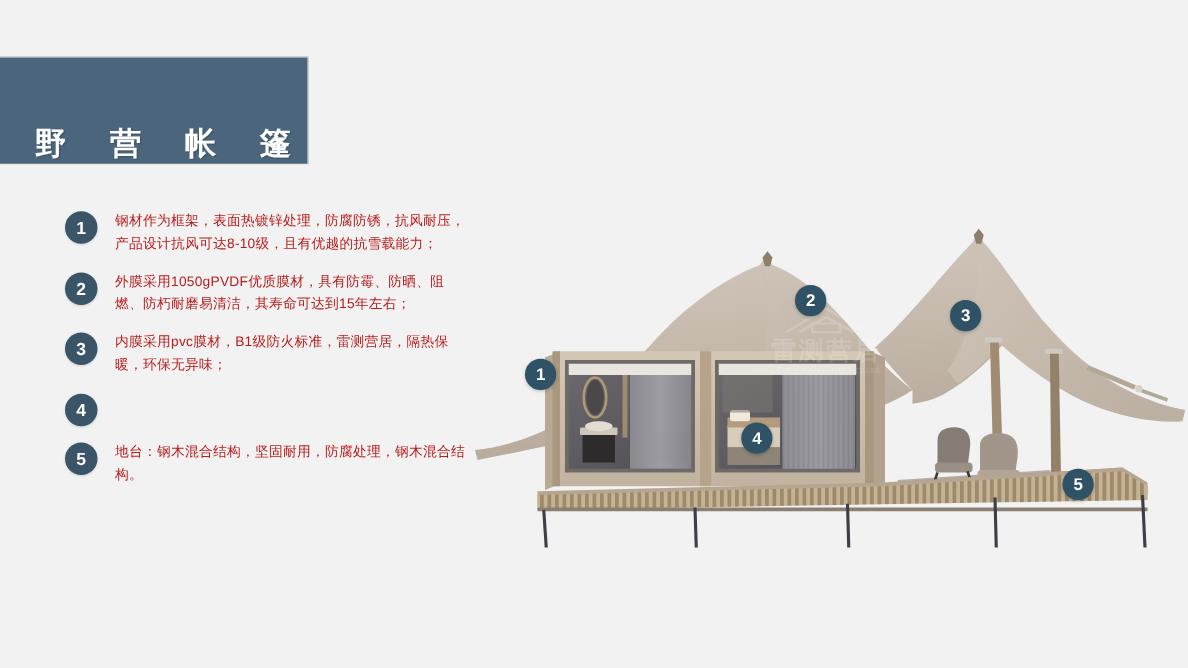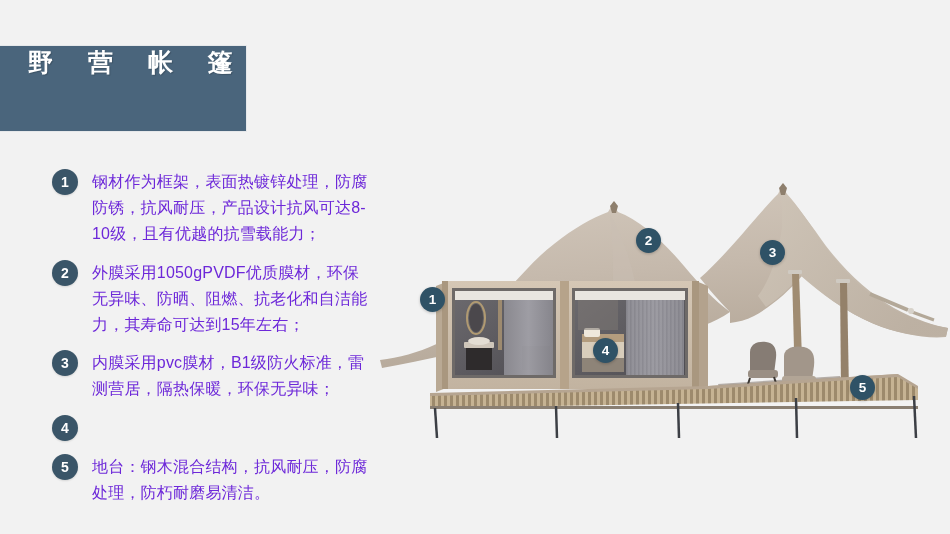--- a/index.html
+++ b/index.html
@@ -11,21 +11,21 @@
   }
   .page { position: relative; width: 950px; height: 534px; background: #f2f2f2; }
 
   
   .title-banner {
     position: absolute; left: 0; top: 45px;
     width: 247px; height: 87px;
     background: #4a657c;
     border: 1px solid #e6e8ea;
     border-left: none;
-    display: flex; align-items: flex-start;
+    display: flex; align-items: flex-end;
   }
   .title-text {
     color: #ffffff;
     font-size: 25px;
     font-weight: bold;
     letter-spacing: 14px;
     padding-left: 28px;
     white-space: nowrap;
     text-shadow: 1px 1px 1px rgba(0,0,0,0.18);
   }
@@ -48,23 +48,23 @@
     background: #3a5568;
     color: #ffffff;
     font-size: 14px;
     font-weight: bold;
     display: flex; align-items: center; justify-content: center;
     margin-right: 14px;
     margin-top: 1px;
     box-shadow: 0 1px 2px rgba(0,0,0,0.12);
   }
   .feature-text {
-    font-size: 16px;
+    font-size: 11px;
     line-height: 1.62;
-    color: #6d28d9;
+    color: #b91c1c;
     letter-spacing: 0.2px;
     padding-top: 1px;
   }
 
   
   .tent-figure {
     position: absolute;
     left: 378px; top: 160px;
     width: 572px; height: 280px;
   }
@@ -122,35 +122,35 @@
 
   <div class="feature-list">
 
     <div class="feature-item">
       <div class="badge">1</div>
       <div class="feature-text">钢材作为框架，表面热镀锌处理，防腐防锈，抗风耐压，产品设计抗风可达8-10级，且有优越的抗雪载能力；</div>
     </div>
 
     <div class="feature-item">
       <div class="badge">2</div>
-      <div class="feature-text">外膜采用1050gPVDF优质膜材，环保无异味、防晒、阻燃、抗老化和自洁能力，其寿命可达到15年左右；</div>
+      <div class="feature-text">外膜采用1050gPVDF优质膜材，具有防霉、防晒、阻燃、防朽耐磨易清洁，其寿命可达到15年左右；</div>
     </div>
 
     <div class="feature-item">
       <div class="badge">3</div>
       <div class="feature-text">内膜采用pvc膜材，B1级防火标准，雷测营居，隔热保暖，环保无异味；</div>
     </div>
 
     <div class="feature-item">
       <div class="badge">4</div>
     </div>
 
     <div class="feature-item">
       <div class="badge">5</div>
-      <div class="feature-text">地台：钢木混合结构，抗风耐压，防腐处理，防朽耐磨易清洁。</div>
+      <div class="feature-text">地台：钢木混合结构，坚固耐用，防腐处理，钢木混合结构。</div>
     </div>
 
   </div>
 
   <div class="tent-figure">
 
     <svg viewBox="0 0 572 280" xmlns="http://www.w3.org/2000/svg">
       <defs>
         <linearGradient id="roofGrad" x1="0" y1="0" x2="0.3" y2="1">
           <stop offset="0%" stop-color="#d4cabe"></stop>
@@ -317,20 +317,28 @@
 
       <g stroke="#3c3f45" stroke-width="2.5">
         <path d="M 57 248 L 59 278"></path>
         <path d="M 178 246 L 179 278"></path>
         <path d="M 300 243 L 301 278"></path>
         <path d="M 418 238 L 419 278"></path>
         <path d="M 536 236 L 538 278"></path>
       </g>
     </svg>
 
+    <div class="watermark">
+      <svg viewBox="0 0 150 30" style="width:150px;height:26px;">
+        <path d="M75 2 L112 24 M75 2 L38 24 M50 24 L75 10 L100 24" fill="none" stroke="#ffffff" stroke-width="2.4"></path>
+        <rect x="62" y="16" width="26" height="8" fill="none" stroke="#ffffff" stroke-width="2"></rect>
+      </svg>
+      <div class="watermark-text">雷测营居</div>
+      <div class="watermark-sub">LEICE CAMPING HOUSE</div>
+    </div>
 
     <div class="marker m1">1</div>
     <div class="marker m2">2</div>
     <div class="marker m3">3</div>
     <div class="marker m4">4</div>
     <div class="marker m5">5</div>
 
   </div>
 
 </div>

